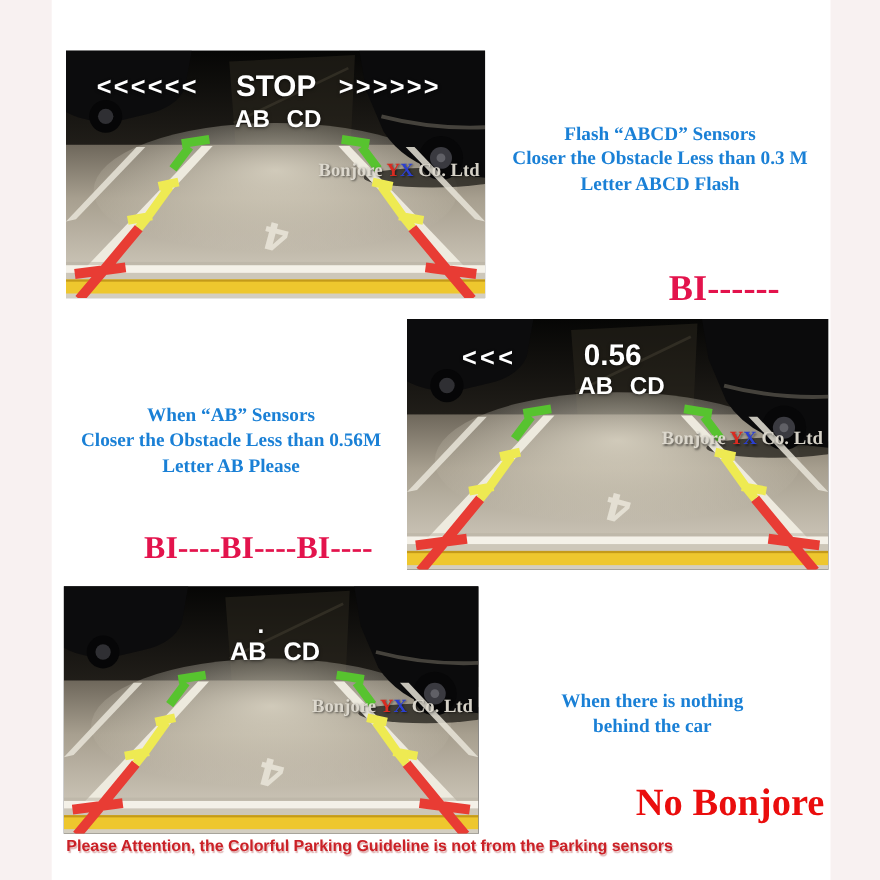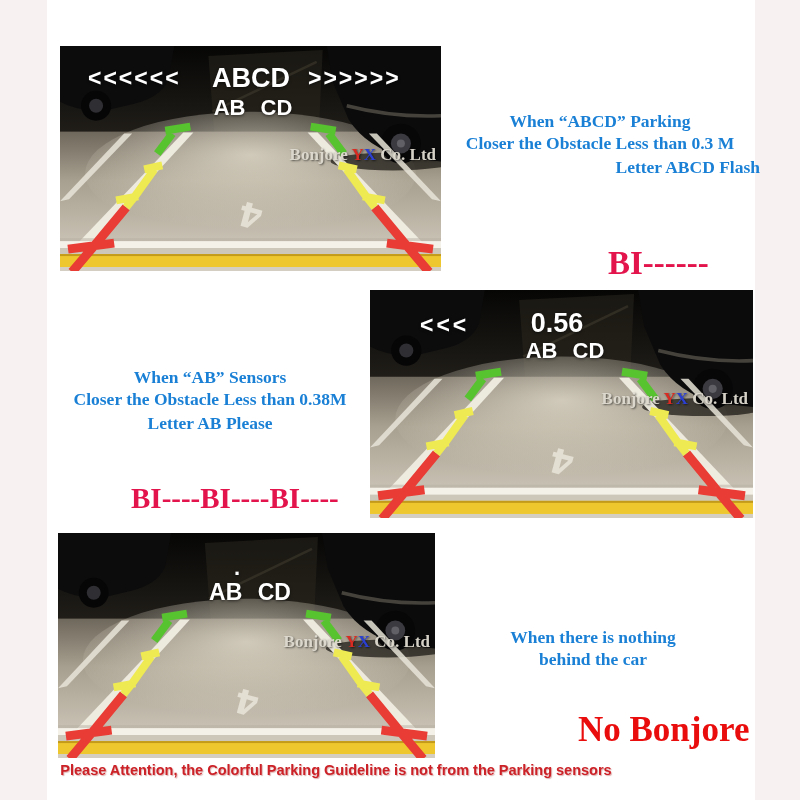--- a/index.html
+++ b/index.html
@@ -35,21 +35,21 @@
              font-weight:bold;font-size:17px;color:rgba(224,220,210,.95);
              text-shadow:1px 1px 2px rgba(0,0,0,.55);white-space:nowrap;}
   .wm-y{color:var(--wm-red,#d92b21);}
   .wm-x{color:var(--wm-blue,#2b3fd0);}
 
   
   .caption{position:absolute;text-align:center;color:var(--caption-blue,#1a80d6);
            font-family:"Liberation Serif",serif;font-weight:bold;font-size:17.5px;
            line-height:22px;white-space:nowrap;}
   .cap1{left:440px;top:110px;width:320px;}
-  .cap1 .l3{margin-top:2px;text-align:right;}
+  .cap1 .l3{margin-top:2px;}
   .cap2{left:40px;top:366px;width:340px;}
   .cap2 .l3{margin-top:2px;}
   .cap3{left:443px;top:626px;width:300px;}
 
   
   .sound{position:absolute;font-family:"Liberation Serif",serif;font-weight:bold;
          color:var(--alert-red,#e3134c);line-height:1;white-space:nowrap;}
   .s1{left:608px;top:247px;font-size:33px;}
   .s2{left:131px;top:484px;font-size:29px;}
   .s3{left:578px;top:712px;font-size:35px;color:var(--no-sound-red,#ea0d0d);}
@@ -133,21 +133,21 @@
         </g>
       </g>
     </defs>
   </svg>
 
   <div class="photo photo1">
     <svg class="scene" viewBox="0 0 380 226" preserveAspectRatio="none">
         <use href="#garage"></use>
       </svg>
     <span class="osd osd-arrows p1-arr-l">&lt;&lt;&lt;&lt;&lt;&lt;</span>
-    <span class="osd osd-main p1-main">ABCD</span>
+    <span class="osd osd-main p1-main">STOP</span>
     <span class="osd osd-arrows p1-arr-r">&gt;&gt;&gt;&gt;&gt;&gt;</span>
     <span class="osd osd-sub p1-sub">AB CD</span>
     <div class="watermark">
       <span>Bonjore</span>
       <span class="wm-y">Y</span><span class="wm-x">X</span>
       <span>Co. Ltd</span>
     </div>
   </div>
 
   <div class="photo photo2">
@@ -171,29 +171,29 @@
     <span class="osd p3-dot">.</span>
     <span class="osd osd-sub p3-sub">AB CD</span>
     <div class="watermark">
       <span>Bonjore</span>
       <span class="wm-y">Y</span><span class="wm-x">X</span>
       <span>Co. Ltd</span>
     </div>
   </div>
 
   <div class="caption cap1">
-    <div class="l1">When “ABCD” Parking</div>
+    <div class="l1">Flash “ABCD” Sensors</div>
     <div class="l2">Closer the Obstacle Less than 0.3 M</div>
     <div class="l3">Letter ABCD Flash</div>
   </div>
   <div class="sound s1">BI------</div>
 
   <div class="caption cap2">
     <div class="l1">When “AB” Sensors</div>
-    <div class="l2">Closer the Obstacle Less than 0.38M</div>
+    <div class="l2">Closer the Obstacle Less than 0.56M</div>
     <div class="l3">Letter AB Please</div>
   </div>
   <div class="sound s2">BI----BI----BI----</div>
 
   <div class="caption cap3">
     <div class="l1">When there is nothing</div>
     <div class="l2">behind the car</div>
   </div>
   <div class="sound s3">No Bonjore</div>
 

